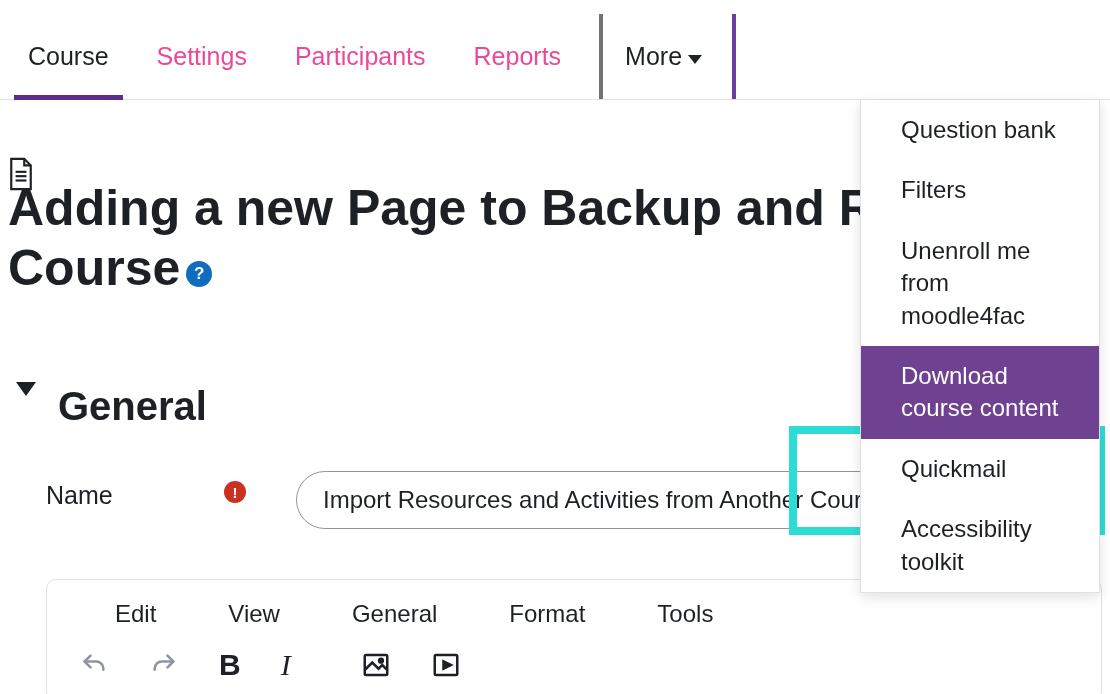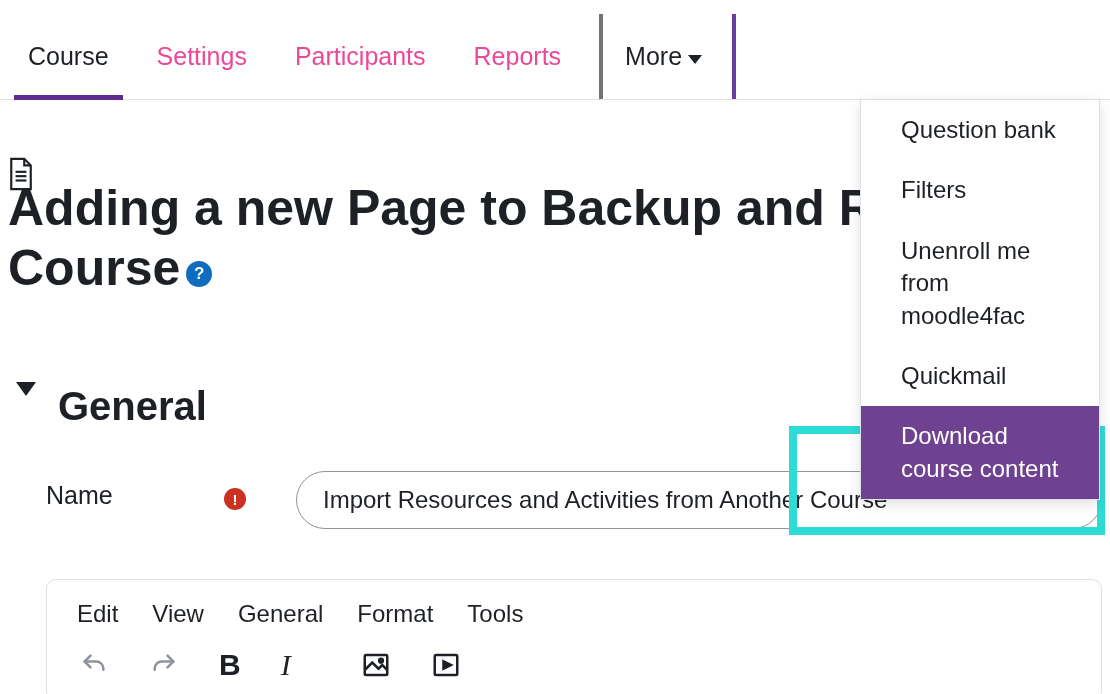--- a/index.html
+++ b/index.html
@@ -128,21 +128,21 @@
       display: flex;
       align-items: flex-start;
       margin-bottom: 50px;
       padding-left: 30px;
     }
     .form-label {
       width: 250px;
       font-size: 25px;
       padding-top: 10px;
       display: flex;
-      align-items: flex-end;
+      align-items: flex-start;
       gap: 36px;
     }
     .required-icon {
       width: 22px;
       height: 22px;
       border-radius: 50%;
       background: #ca3120;
       color: #fff;
       font-weight: 900;
       font-size: 15px;
@@ -170,21 +170,21 @@
       border-radius: 10px;
       overflow: hidden;
     }
     .editor-menubar {
       display: flex;
       gap: 34px;
       padding: 20px 30px 20px 30px;
       font-size: 24px;
       color: #1d2125;
     }
-    .editor-menu-item { cursor: pointer; }
+    .editor-menu-item { cursor: pointer; margin-left: 38px; }
     .editor-toolbar {
       display: flex;
       align-items: center;
       gap: 40px;
       padding: 0 30px 18px 32px;
     }
     .tb-icon { width: 30px; height: 30px; color: #5c5f63; display:flex; align-items:center; justify-content:center; }
     .tb-bold { font-size: 30px; font-weight: 800; color: #1d2125; }
     .tb-italic { font-size: 30px; font-style: italic; font-family: "Times New Roman", serif; color: #1d2125; }
 
@@ -301,17 +301,18 @@
         </span>
       </div>
     </div>
   </div>
 </div>
 
 <div class="dropdown">
   <div class="dropdown-item">Question bank</div>
   <div class="dropdown-item">Filters</div>
   <div class="dropdown-item">Unenroll me from moodle4fac</div>
+  <div class="dropdown-item highlighted" id="dl-item">Download course content</div>
   <div class="dropdown-item">Quickmail</div>
-  <div class="dropdown-item highlighted" id="dl-item">Download course content</div>
+  <div class="dropdown-item">Accessibility toolkit</div>
 </div>
 
 <div class="dropdown-highlight-ring" style="top: 426.344px; height: 108.781px; left: 789px; width: 316px;"></div>
 
 </body></html>

